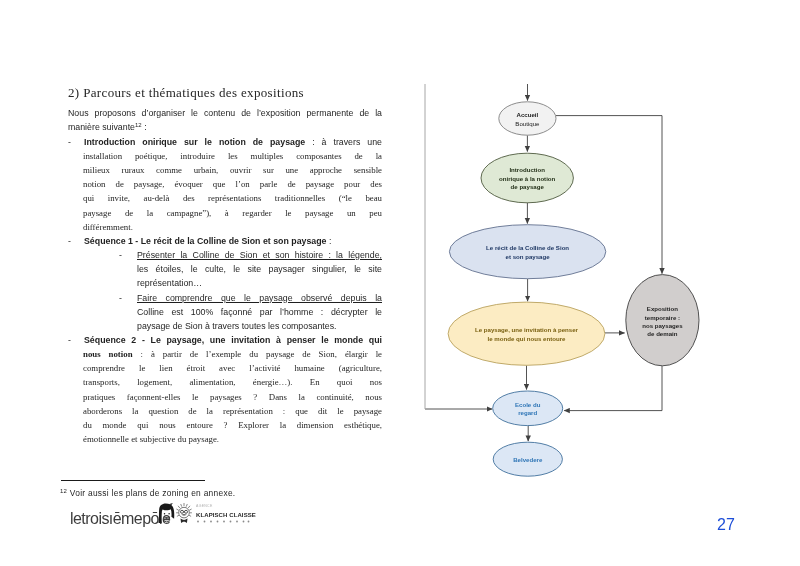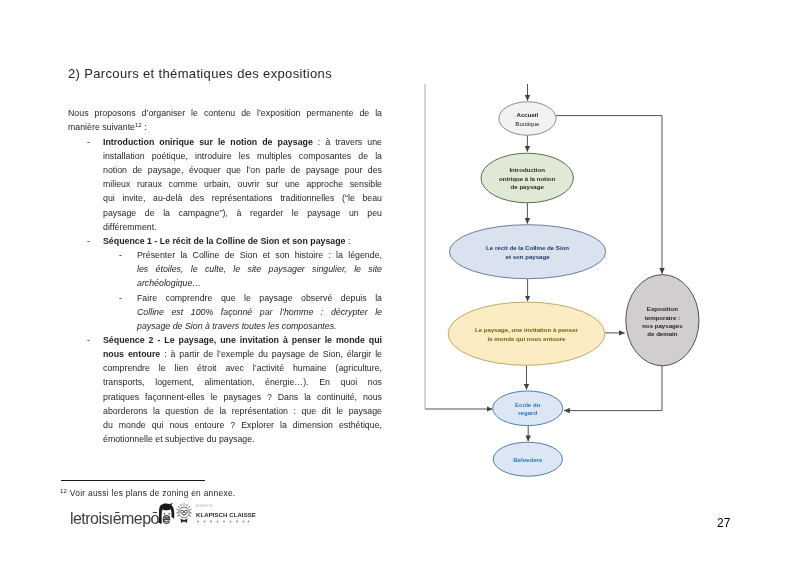--- a/index.html
+++ b/index.html
@@ -1,61 +1,61 @@
 <!DOCTYPE html>
 <html><head>
 <meta charset="utf-8">
 <style>
   html,body{margin:0;padding:0;}
   body{width:800px;height:566px;position:relative;background:#ffffff;
        font-family:"Liberation Sans",sans-serif;overflow:hidden;}
   .abs{position:absolute;}
-  #title{left:68px;top:66px;font-size:13px;letter-spacing:0.35px;color:#262626;}
+  #title{left:68px;top:85px;font-size:13px;letter-spacing:0.35px;color:#262626;font-family:Liberation Serif, serif;}
   #body{left:68px;top:105.5px;width:314px;font-size:8.8px;line-height:14.15px;color:#1f1f1f;}
   .j{text-align:justify;text-align-last:justify;}
   .l{text-align:left;}
-  .b1{margin-left:19px;}
-  .c1{margin-left:35px;}
-  .b2{margin-left:51px;}
-  .c2{margin-left:69px;font-style:italic;}
+  .b1{}
+  .c1{margin-left:15px;font-family:Liberation Serif, serif;}
+  .b2{margin-left:51px;text-decoration:underline;}
+  .c2{margin-left:69px;}
   .d1{display:inline-block;width:16px;}
   .d2{display:inline-block;width:18px;}
   sup{font-size:6px;vertical-align:baseline;position:relative;top:-3px;}
   b{font-weight:bold;}
   #fnline{left:61px;top:480px;width:144px;height:1px;background:#1a1a1a;}
   #fnote{left:60px;top:487.5px;font-size:8.4px;color:#1f1f1f;letter-spacing:0.28px;}
   #logotext{left:70px;top:509.5px;font-size:16px;color:#3d3d3d;letter-spacing:-0.55px;}
   #klapisch{left:196px;top:511.5px;font-size:6px;font-weight:bold;color:#262626;letter-spacing:0.1px;}
   #ktiny{left:196px;top:504px;font-size:3.5px;color:#b0b0b0;letter-spacing:0.3px;}
-  #pagenum{left:717px;top:516px;font-size:12px;color:#000000;}
+  #pagenum{left:717px;top:516px;font-size:16px;color:#1d4ed8;}
 </style>
 </head>
 <body>
 
 <div class="abs" id="title">2) Parcours et thématiques des expositions</div>
 
 <div class="abs" id="body">
   <div class="j">Nous proposons d’organiser le contenu de l’exposition permanente de la</div>
   <div class="l">manière suivante<sup>12</sup> :</div>
   <div class="j b1"><span class="d1">-</span><b>Introduction onirique sur le notion de paysage</b> : à travers une</div>
   <div class="j c1">installation poétique, introduire les multiples composantes de la</div>
+  <div class="j c1">milieux ruraux comme urbain, ouvrir sur une approche sensible</div>
   <div class="j c1">notion de paysage, évoquer que l’on parle de paysage pour des</div>
-  <div class="j c1">milieux ruraux comme urbain, ouvrir sur une approche sensible</div>
   <div class="j c1">qui invite, au-delà des représentations traditionnelles (“le beau</div>
   <div class="j c1">paysage de la campagne”), à regarder le paysage un peu</div>
   <div class="l c1">différemment.</div>
   <div class="l b1"><span class="d1">-</span><b>Séquence 1 - Le récit de la Colline de Sion et son paysage</b> :</div>
   <div class="j b2"><span class="d2">-</span>Présenter la Colline de Sion et son histoire : la légende,</div>
   <div class="j c2">les étoiles, le culte, le site paysager singulier, le site</div>
-  <div class="l c2">archéologique…</div>
+  <div class="l c2">représentation…</div>
   <div class="j b2"><span class="d2">-</span>Faire comprendre que le paysage observé depuis la</div>
   <div class="j c2">Colline est 100% façonné par l’homme : décrypter le</div>
   <div class="l c2">paysage de Sion à travers toutes les composantes.</div>
   <div class="j b1"><span class="d1">-</span><b>Séquence 2 - Le paysage, une invitation à penser le monde qui</b></div>
-  <div class="j c1"><b>nous entoure</b> : à partir de l’exemple du paysage de Sion, élargir le</div>
+  <div class="j c1"><b>nous notion</b> : à partir de l’exemple du paysage de Sion, élargir le</div>
   <div class="j c1">comprendre le lien étroit avec l’activité humaine (agriculture,</div>
   <div class="j c1">transports, logement, alimentation, énergie…). En quoi nos</div>
   <div class="j c1">pratiques façonnent-elles le paysages ? Dans la continuité, nous</div>
   <div class="j c1">aborderons la question de la représentation : que dit le paysage</div>
   <div class="j c1">du monde qui nous entoure ? Explorer la dimension esthétique,</div>
   <div class="l c1">émotionnelle et subjective du paysage.</div>
 </div>
 
 <div class="abs" id="fnline"></div>
 <div class="abs" id="fnote"><sup>12</sup> Voir aussi les plans de zoning en annexe.</div>

